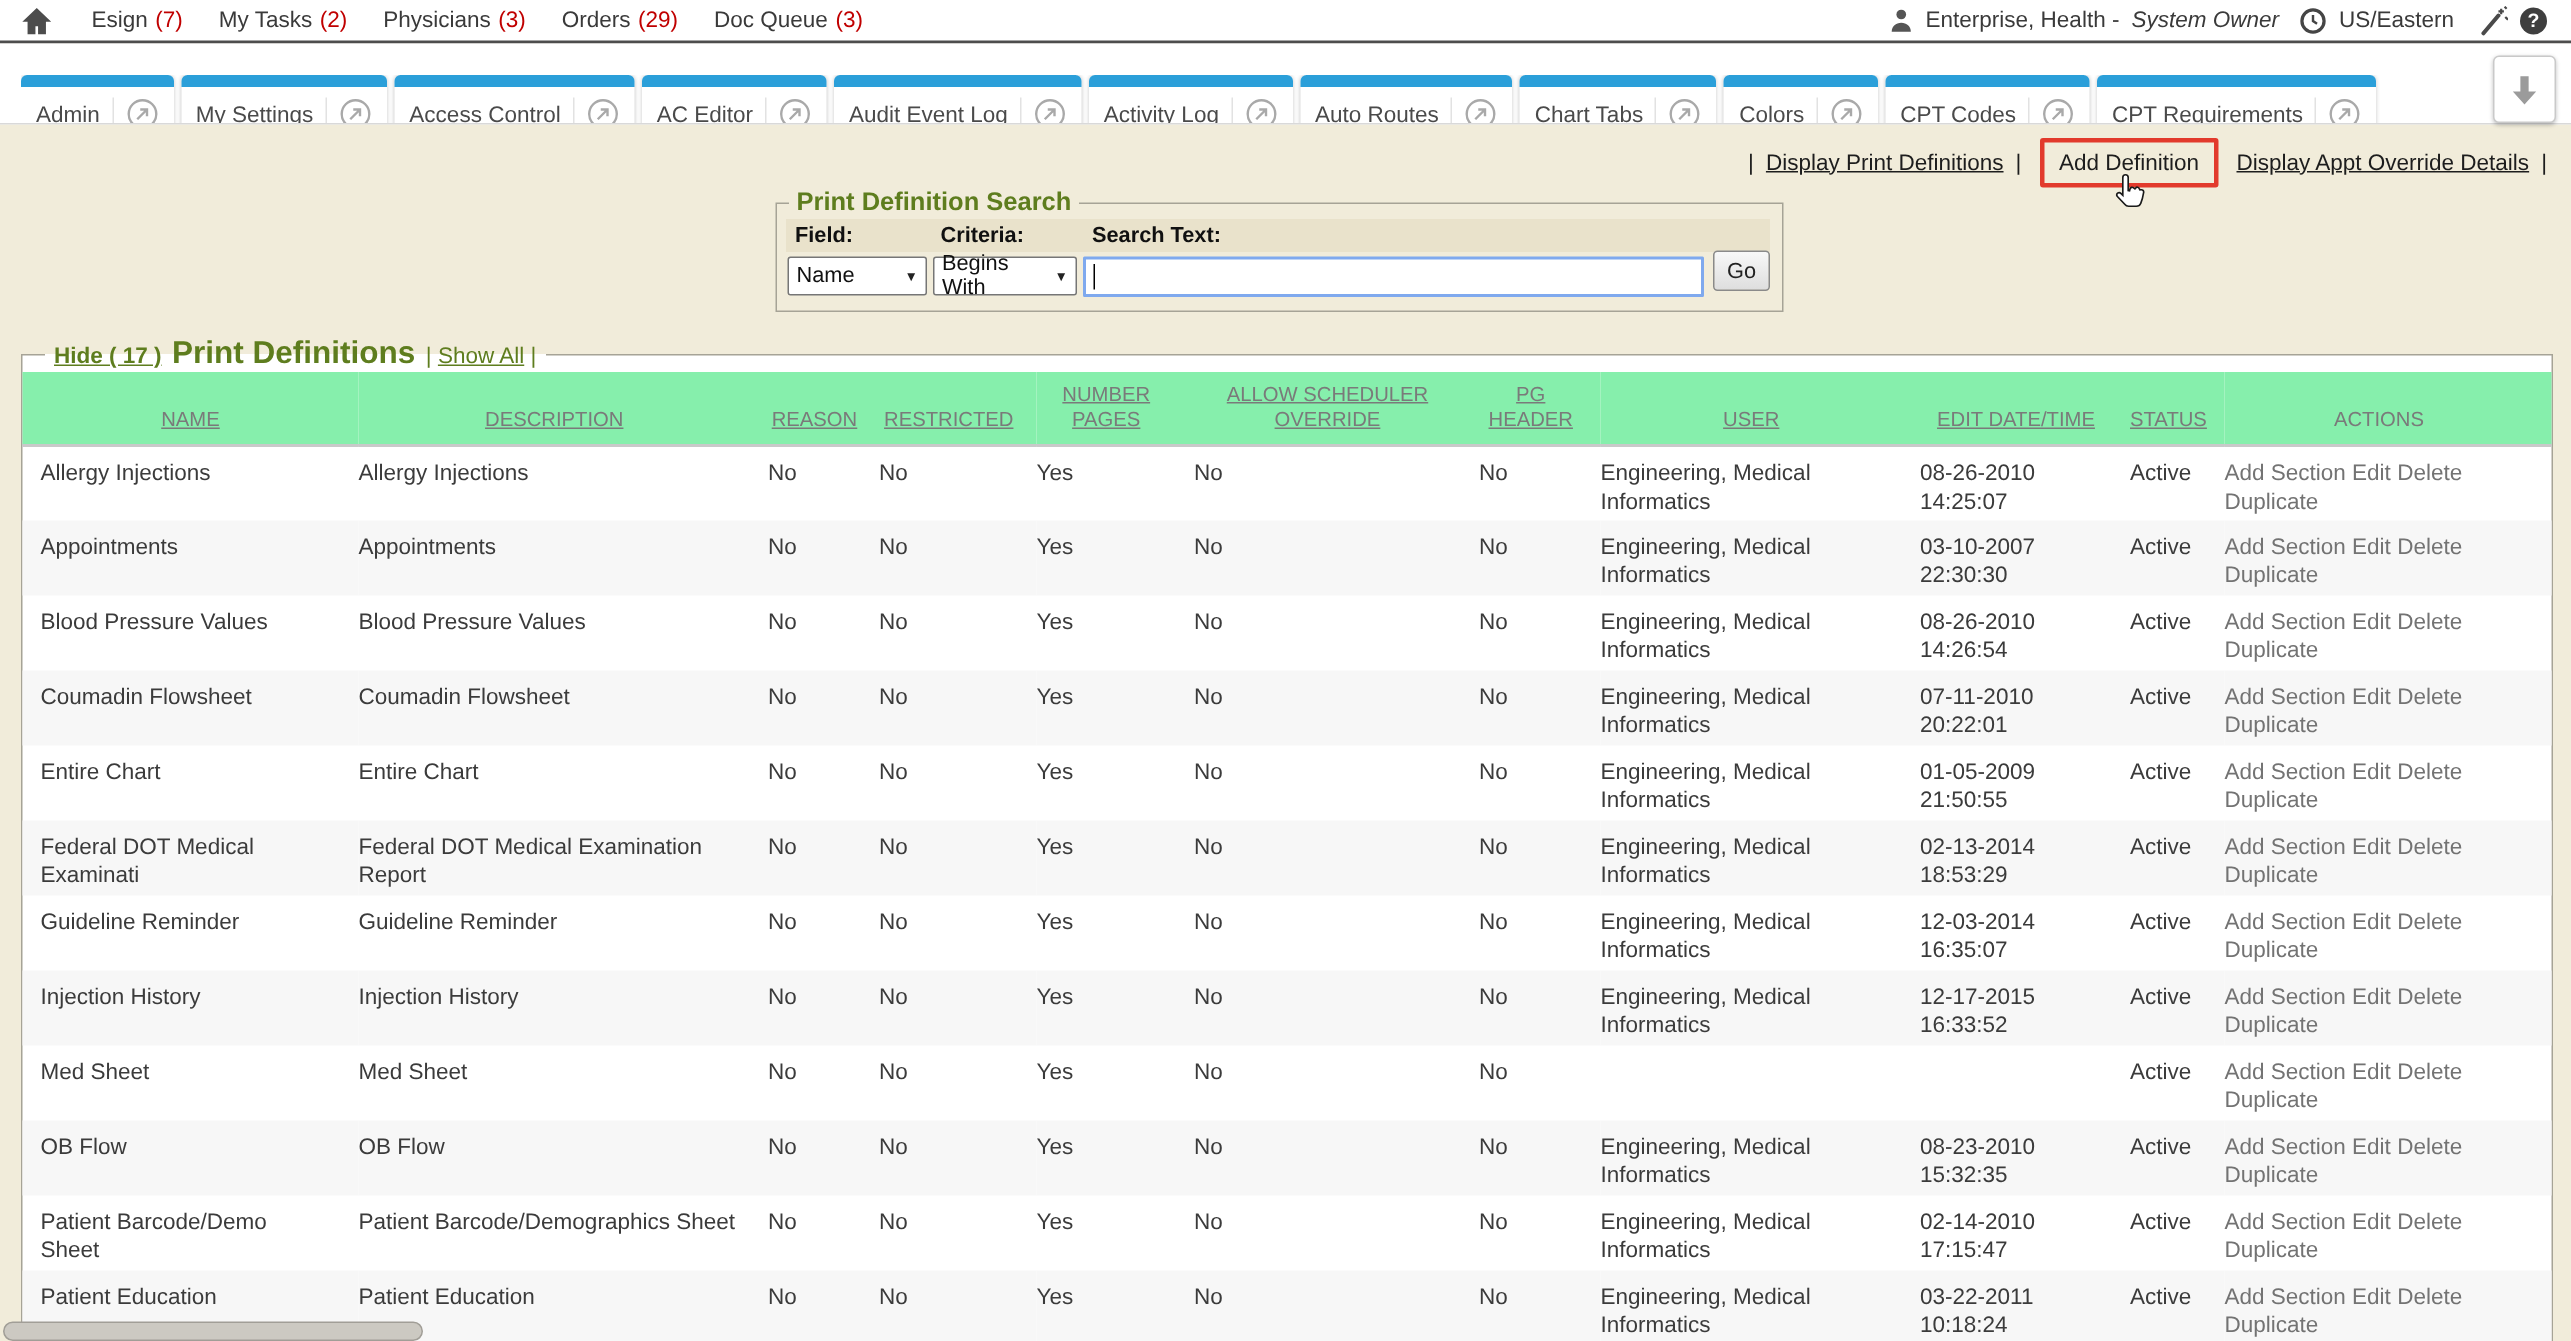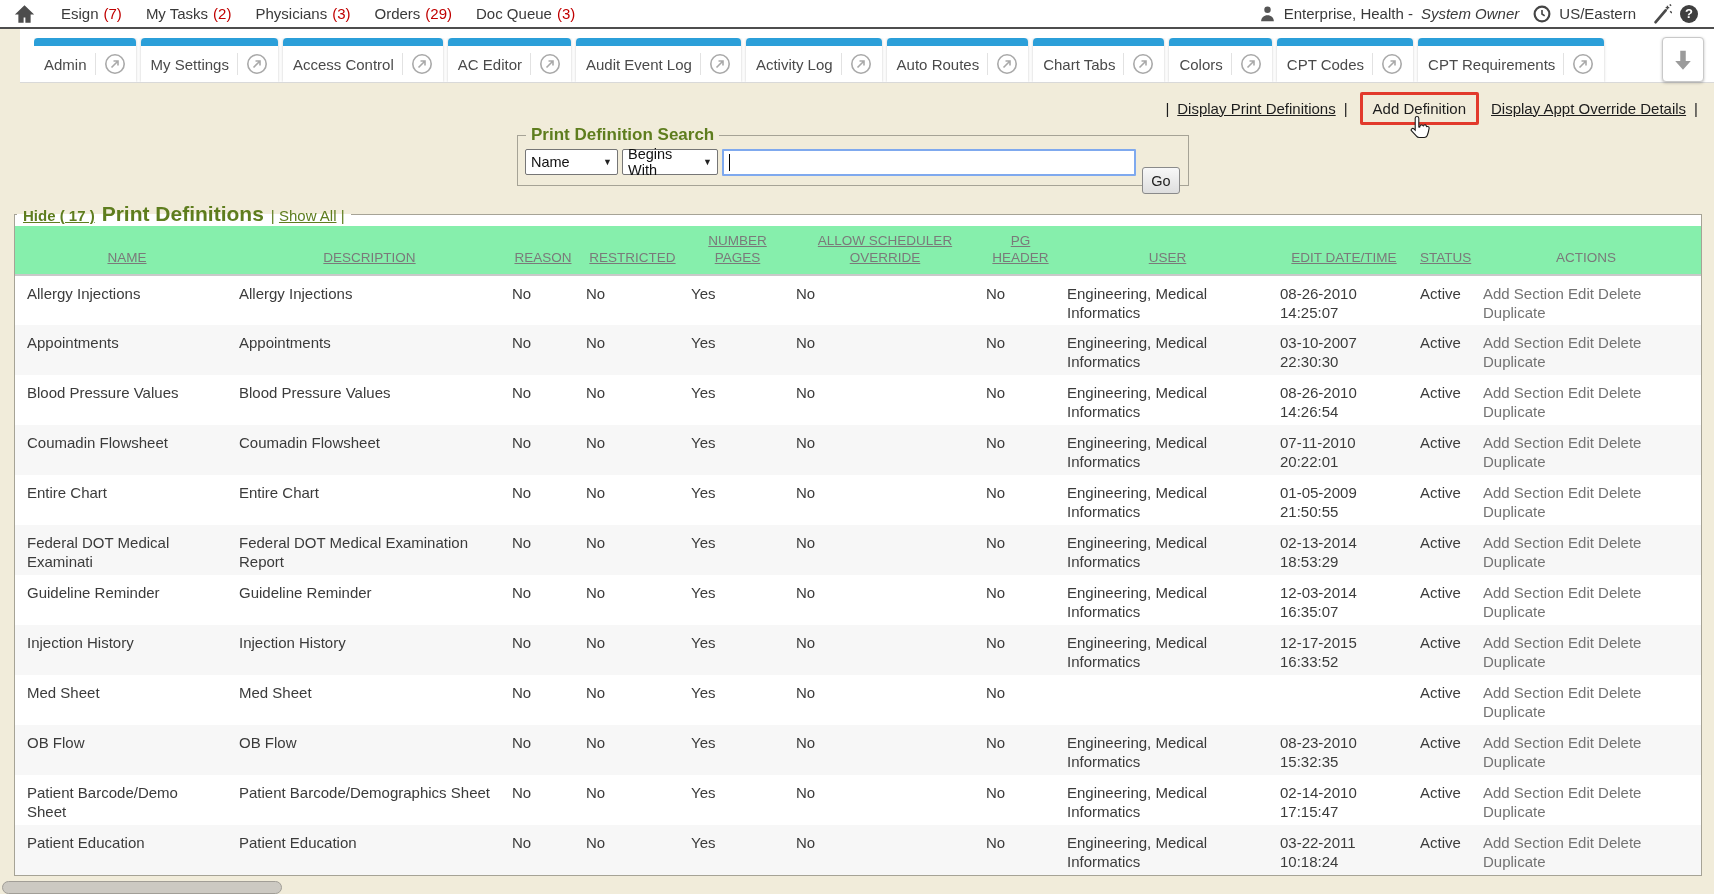--- a/index.html
+++ b/index.html
@@ -30,21 +30,21 @@
   .nav-cnt{color:var(--count-red);}
   .top-right{margin-left:auto;display:flex;align-items:center;gap:8px;color:#3a3a3a;}
   .top-right .role{font-style:italic;}
   .icon{display:inline-flex;align-items:center;justify-content:center;}
   .help-badge{width:18px;height:18px;border-radius:50%;background:#3f3f3f;color:#fff;
     font-weight:bold;font-size:13px;display:inline-flex;align-items:center;justify-content:center;}
 
   
   .tabbar{
     background:#fff;border-bottom:1px solid #d9d9d9;height:54px;
-    position:relative;padding:9px 0 0 14px;display:flex;margin-left:20px;
+    position:relative;padding:21px 0 0 14px;display:flex;
   }
   .tab-strip{display:flex;gap:5px;overflow:hidden;width:1700px;align-items:flex-start;}
   .tab{flex:0 0 auto;border-radius:4px 4px 0 0;background:#fff;
     box-shadow:0 0 3px rgba(0,0,0,.22);}
   .tab-stripe{height:8px;border-radius:4px 4px 0 0;background:var(--accent-blue);}
   .tab-body{display:flex;align-items:center;height:36px;padding:0 10px;font-size:15px;color:#4a4a4a;white-space:nowrap;}
   .tab-sep{width:1px;height:22px;background:#e2e2e2;margin:0 8px;}
   .tab-open svg{display:block;}
   .more-btn{
     position:absolute;right:10px;top:8px;width:42px;height:45px;background:#fff;
@@ -88,21 +88,21 @@
   }
   .input-wrap .caret{position:absolute;left:5px;top:3px;width:1px;height:17px;background:#000;}
   .go-btn{
     position:absolute;right:8px;top:22px;width:38px;height:27px;
     border:1px solid #8a8a8a;border-radius:3px;background:linear-gradient(#f8f8f8,#dedede);
     font-size:14.5px;color:#222;font-family:inherit;
   }
 
   
   .table-fs{margin:16px 12px 0 14px;padding:0;background:#fff;}
-  .table-fs legend{margin-left:2px;padding:0 6px;display:flex;align-items:baseline;gap:7px;background:transparent;}
+  .table-fs legend{margin-left:15px;padding:0 6px;display:flex;align-items:baseline;gap:7px;background:transparent;}
   .hide-link{color:var(--accent-green);font-weight:bold;font-size:15px;text-decoration:underline;}
   .pd-title{color:var(--accent-green);font-weight:bold;font-size:21px;}
   .showall-wrap{color:var(--accent-green);font-size:15px;}
   .showall-wrap a{text-decoration:underline;color:var(--accent-green);}
 
   table.pd{width:100%;border-collapse:collapse;table-layout:fixed;font-size:15px;color:#3b3b3b;}
   table.pd thead th{
     background:#86efac;color:#7a7a7a;font-weight:normal;font-size:13.5px;line-height:17px;
     text-align:center;vertical-align:bottom;padding:6px 12px 8px 0;border-bottom:2px solid #c9c9c9;
     white-space:pre-line;
@@ -346,20 +346,25 @@
           <path d="M7 1.5c1 0 1.8.8 1.8 1.8V12l.9.2.3-1.2c.3-1.1 1.6-1.5 2.4-.8l.9.7.5-.6c.6-.8 1.9-.6 2.3.3l.5 1 .7-.1c1.1-.2 2 .7 1.8 1.8-.4 2.6-1 5.2-2 7.4-.5 1.2-1.6 1.8-2.9 1.8H9.1c-1 0-2-.5-2.6-1.3L1.6 16c-1.3-1.6.9-3.5 2.3-2.1l1.3 1.3V3.3C5.2 2.3 6 1.5 7 1.5z" fill="#fff" stroke="#1a1a1a" stroke-width="1.1"></path>
         </svg>
     </span>
   </span>
   <a class="ul">Display Appt Override Details</a>
   <span>|</span>
 </div>
 
 <fieldset class="search-fs">
   <legend>Print Definition Search</legend>
+  <div class="search-grid label-row">
+    <div>Field:</div>
+    <div>Criteria:</div>
+    <div>Search Text:</div>
+  </div>
   <div class="search-grid control-row">
     <div>
       <div class="fake-select">
         <span>Name</span>
         <span class="dd">▼</span>
       </div>
     </div>
     <div>
       <div class="fake-select criteria">
         <span>Begins With</span>

